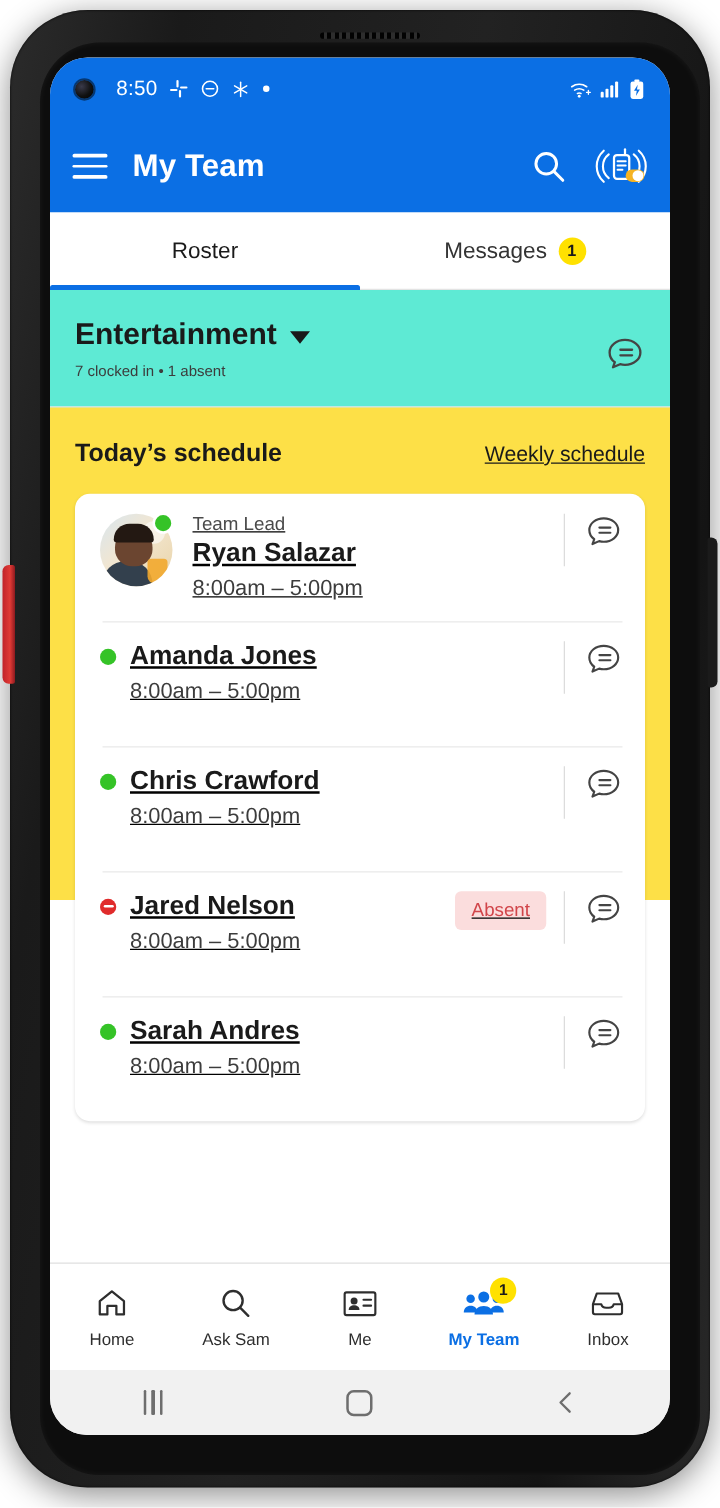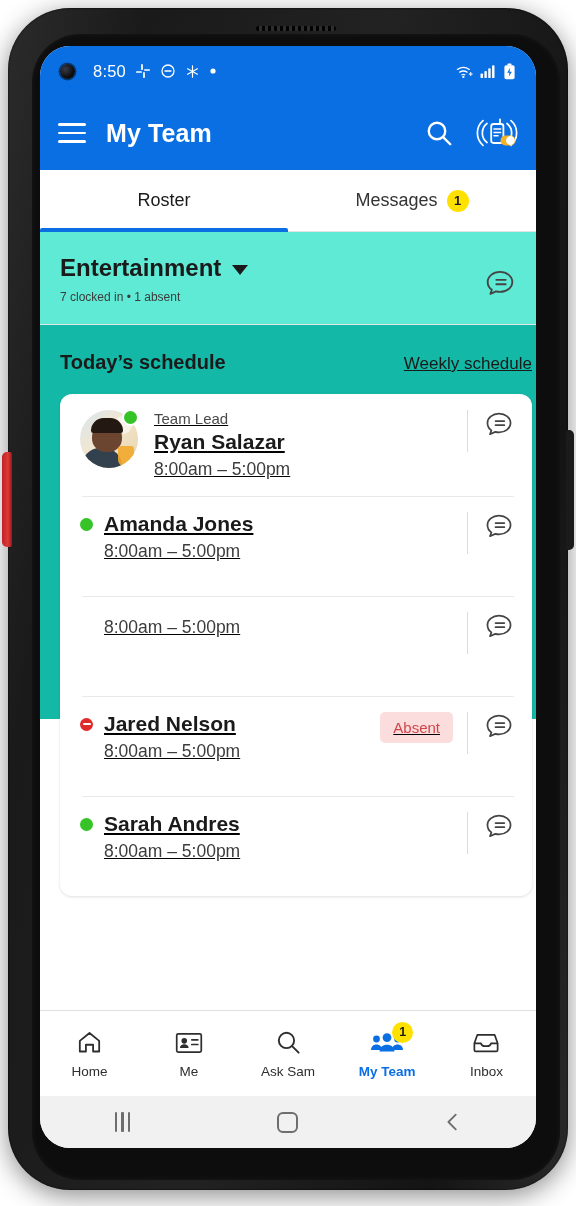--- a/index.html
+++ b/index.html
@@ -97,21 +97,21 @@
   .team-name { font-size:24px; font-weight:700; color:#1a1a1a; }
   .caret-down {
     width:0; height:0; border-left:8px solid transparent;
     border-right:8px solid transparent; border-top:10px solid #1a1a1a;
     margin-top:4px;
   }
   .team-sub { font-size:12px; color:#3c3c3c; margin-top:8px; }
   .team-msg-icon { margin-left:auto; margin-top:14px; }
 
   
-  .sched-area { background:#14b8a6; padding:26px 4px 0 20px; height:394px; }
+  .sched-area { background:#fde047; padding:26px 20px 0 20px; height:394px; }
   .sched-head { display:flex; align-items:baseline; }
   .sched-title { font-size:20px; font-weight:700; color:#1a1a1a; }
   .sched-link {
     margin-left:auto; font-size:17px; color:#1a1a1a;
     text-decoration:underline; cursor:pointer;
   }
 
   .roster-card {
     margin-top:20px; background:#fff; border-radius:12px;
     box-shadow:0 1px 3px rgba(0,0,0,.13);
@@ -386,20 +386,24 @@
               <g stroke="#444" stroke-width="1.5" stroke-linecap="round">
                 <line x1="10" y1="9.6" x2="17.6" y2="9.6"></line>
                 <line x1="10" y1="13.2" x2="17.6" y2="13.2"></line>
               </g>
             </svg>
           </div>
         </div>
 
         <div class="roster-row">
           <div class="row-main">
+            <div class="row-name-line">
+              <span class="dot-inline"></span>
+              <span class="row-name">Chris Crawford</span>
+            </div>
             <div class="row-time indent">8:00am – 5:00pm</div>
           </div>
           <div class="row-sep"></div>
           <div class="row-msg">
             <svg width="30" height="30" viewBox="0 0 26 26">
               <path d="M13 3.2c5.6 0 10 3.6 10 8.1s-4.4 8.1-10 8.1c-1.1 0-2.2-.15-3.2-.42l-4.6 2 1.2-3.3C4.3 16.2 3 14 3 11.3c0-4.5 4.4-8.1 10-8.1z" fill="none" stroke="#444" stroke-width="1.5" stroke-linejoin="round"></path>
               <g stroke="#444" stroke-width="1.5" stroke-linecap="round">
                 <line x1="10" y1="9.6" x2="17.6" y2="9.6"></line>
                 <line x1="10" y1="13.2" x2="17.6" y2="13.2"></line>
               </g>
@@ -453,47 +457,47 @@
 
     <div class="bottom-nav">
 
       <div class="nav-item">
         <div class="nav-icon-wrap">
           <svg width="27" height="27" viewBox="0 0 24 24">
             <path d="M3.4 10.6 12 3.6l8.6 7v9.4h-5.4v-6h-6.4v6H3.4z" fill="none" stroke="#2e2e2e" stroke-width="1.6" stroke-linejoin="round"></path>
           </svg>
         </div>
         <div class="nav-label">Home</div>
+      </div>
+
+      <div class="nav-item">
+        <div class="nav-icon-wrap">
+          <svg width="27" height="27" viewBox="0 0 24 24">
+            <circle cx="10.2" cy="10.2" r="6.8" fill="none" stroke="#2e2e2e" stroke-width="1.7"></circle>
+            <line x1="15.2" y1="15.2" x2="21" y2="21" stroke="#2e2e2e" stroke-width="1.7" stroke-linecap="round"></line>
+          </svg>
+        </div>
+        <div class="nav-label">Ask Sam</div>
       </div>
 
       <div class="nav-item">
         <div class="nav-icon-wrap">
           <svg width="28" height="24" viewBox="0 0 26 22">
             <rect x="1.6" y="2.6" width="22.8" height="16.8" rx="1.4" fill="none" stroke="#2e2e2e" stroke-width="1.6"></rect>
             <circle cx="8.6" cy="9" r="2.6" fill="#2e2e2e"></circle>
             <path d="M4.6 15.6c0-2.2 1.8-3.4 4-3.4s4 1.2 4 3.4z" fill="#2e2e2e"></path>
             <g stroke="#2e2e2e" stroke-width="1.6" stroke-linecap="round">
               <line x1="15.6" y1="8" x2="21.2" y2="8"></line>
               <line x1="15.6" y1="12.4" x2="21.2" y2="12.4"></line>
             </g>
           </svg>
         </div>
         <div class="nav-label">Me</div>
       </div>
 
-      <div class="nav-item">
-        <div class="nav-icon-wrap">
-          <svg width="27" height="27" viewBox="0 0 24 24">
-            <circle cx="10.2" cy="10.2" r="6.8" fill="none" stroke="#2e2e2e" stroke-width="1.7"></circle>
-            <line x1="15.2" y1="15.2" x2="21" y2="21" stroke="#2e2e2e" stroke-width="1.7" stroke-linecap="round"></line>
-          </svg>
-        </div>
-        <div class="nav-label">Ask Sam</div>
-      </div>
-
       <div class="nav-item active">
         <div class="nav-icon-wrap">
           <svg width="34" height="24" viewBox="0 0 34 24">
             <circle cx="6.5" cy="8" r="3.4" fill="#0b6fe4"></circle>
             <path d="M1 19c0-3.3 2.4-5.4 5.5-5.4S12 15.7 12 19z" fill="#0b6fe4"></path>
             <circle cx="27.5" cy="8" r="3.4" fill="#0b6fe4"></circle>
             <path d="M22 19c0-3.3 2.4-5.4 5.5-5.4S33 15.7 33 19z" fill="#0b6fe4"></path>
             <circle cx="17" cy="6.6" r="4.4" fill="#0b6fe4"></circle>
             <path d="M9.6 20.6c0-4.1 3.2-6.8 7.4-6.8s7.4 2.7 7.4 6.8z" fill="#0b6fe4"></path>
           </svg>

